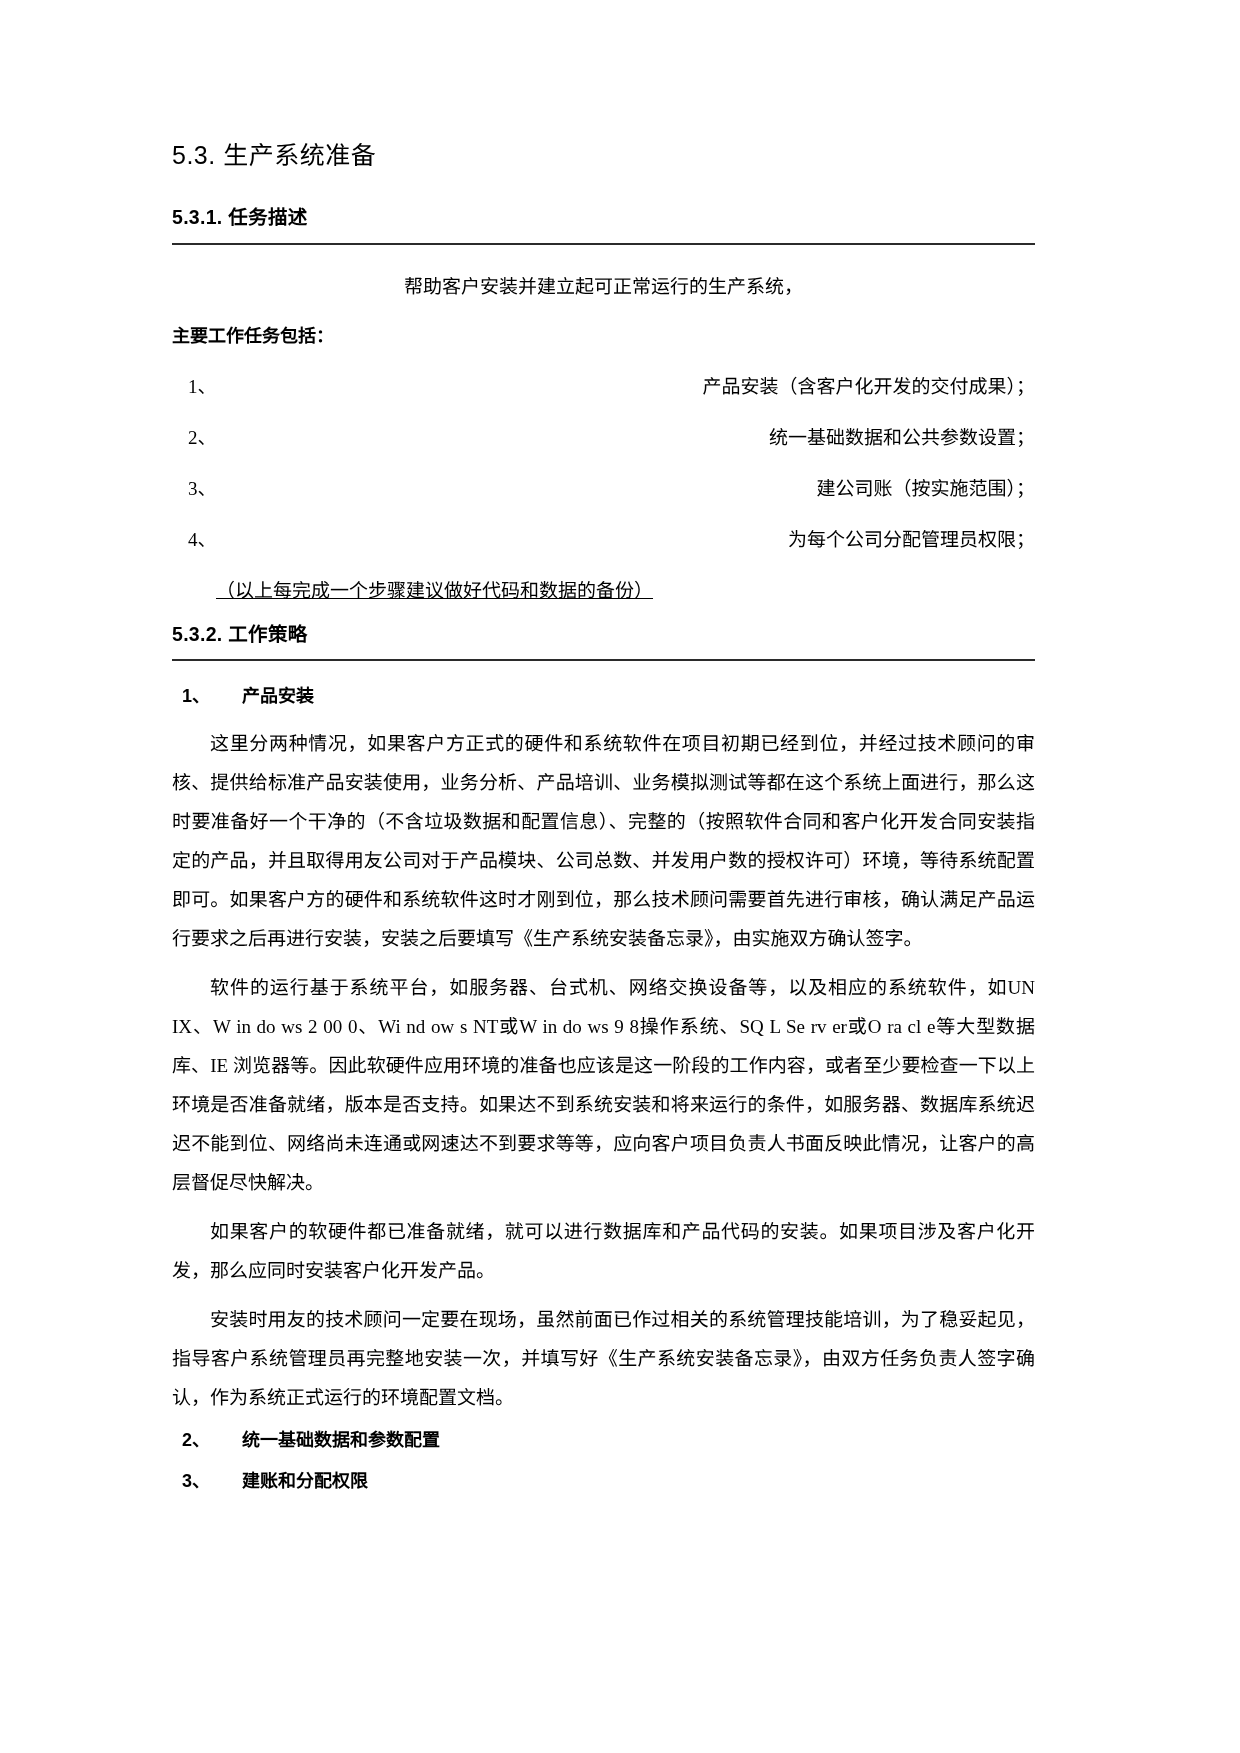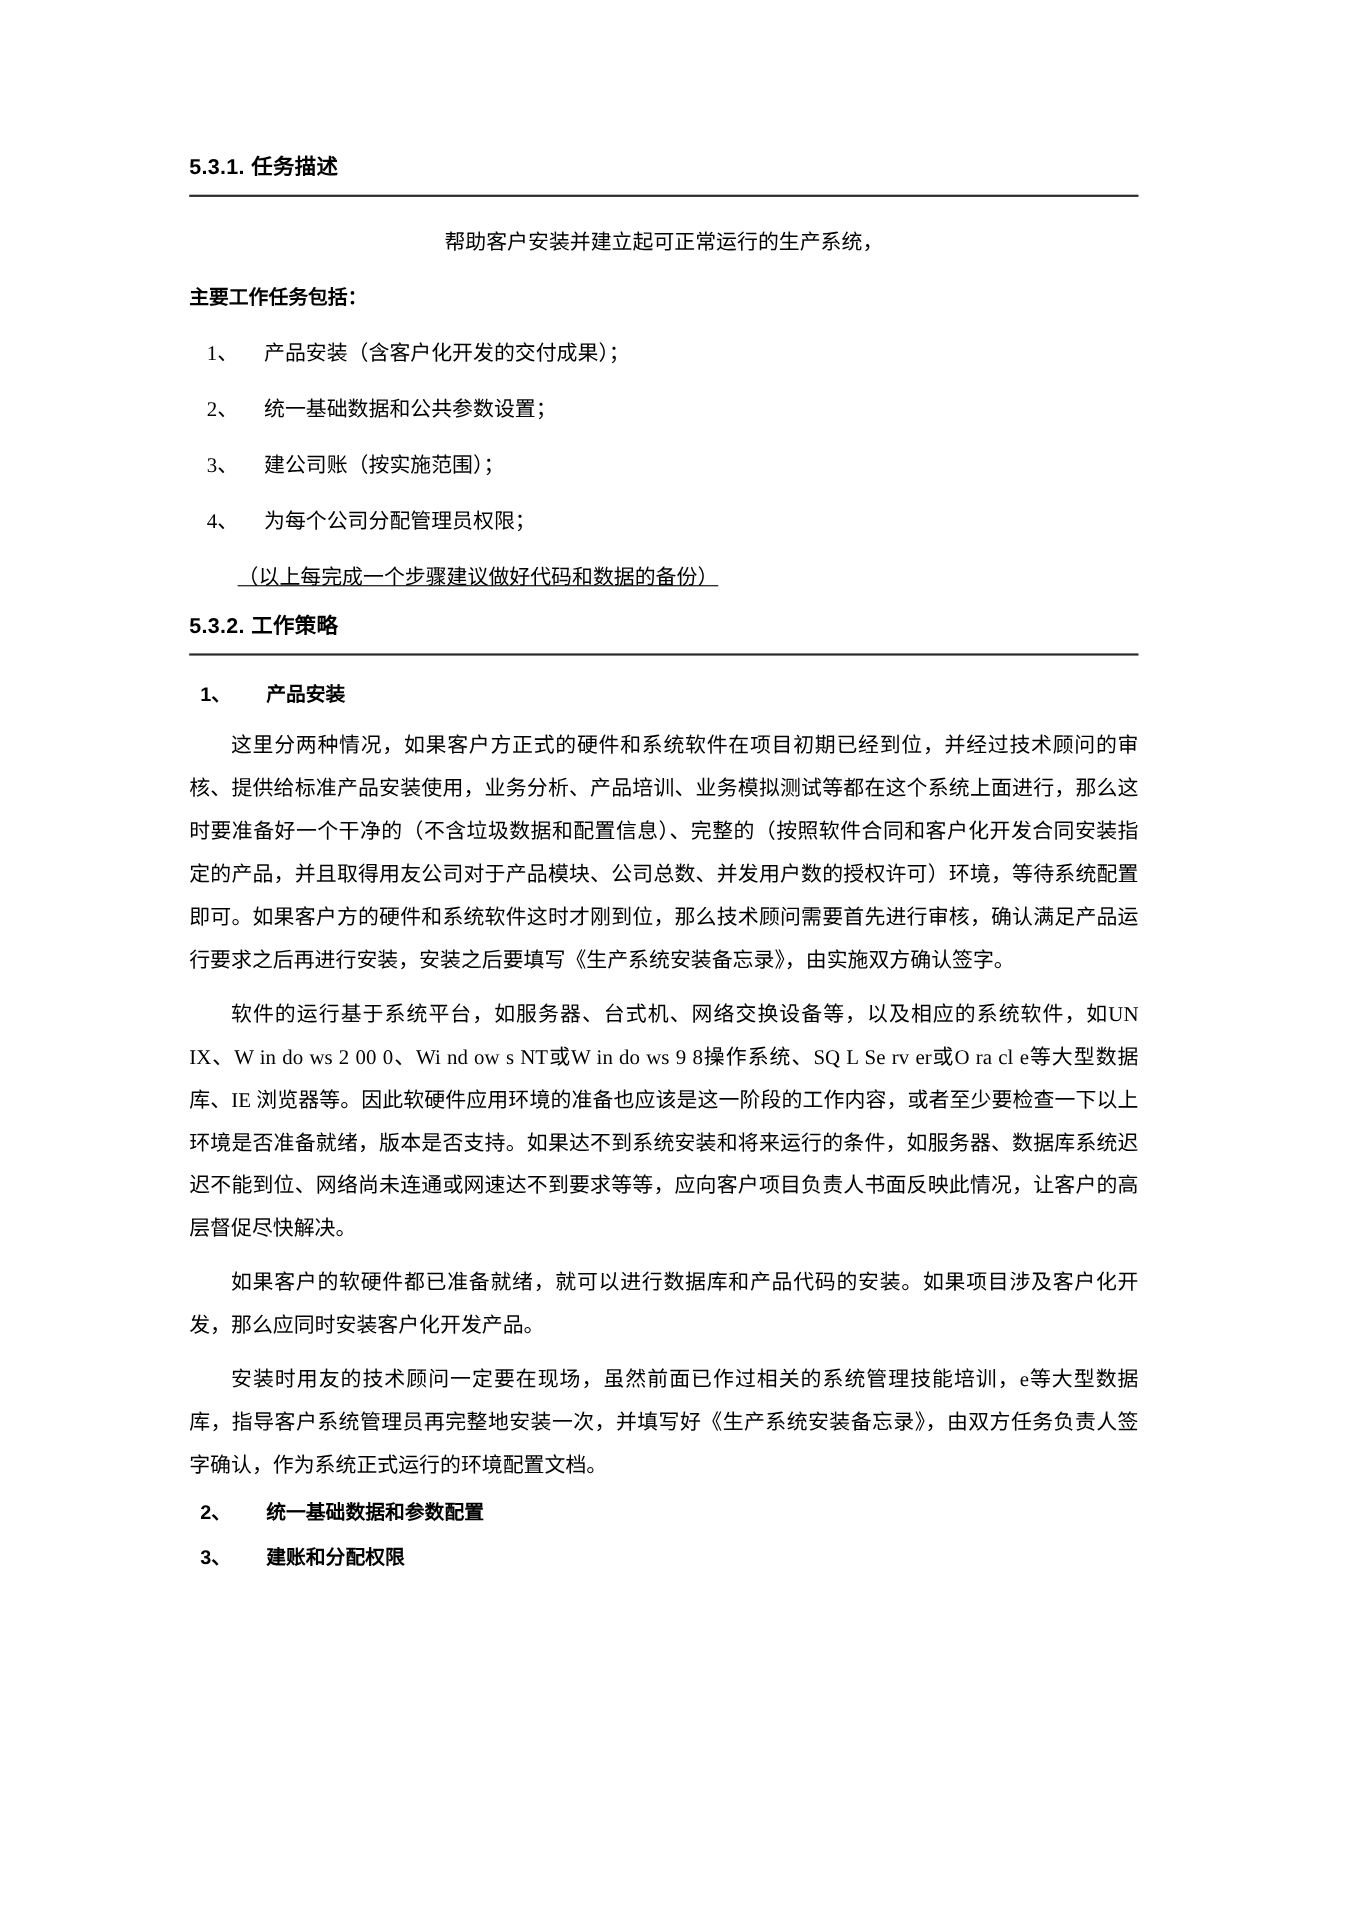--- a/index.html
+++ b/index.html
@@ -90,20 +90,21 @@
     margin: 0 0 12px 0;
   }
   .numlist li .num {
     width: 68px;
     flex: 0 0 68px;
     padding-left: 16px;
     box-sizing: border-box;
   }
   .numlist li .txt {
     flex: 1 1 auto;
+    text-align: right;
   }
 
   .paren-note {
     font-size: 19px;
     line-height: 39px;
     margin: 0 0 12px 0;
     padding-left: 44px;
     text-decoration: underline;
   }
 
@@ -123,20 +124,21 @@
     box-sizing: border-box;
   }
   .strat-head .txt { flex: 1 1 auto; }
 </style>
 </head>
 <body>
 
 <div class="page">
   <div class="content">
 
+    <h2 class="h2">5.3. 生产系统准备</h2>
 
     <div class="h3-wrap">
       <div class="h3">5.3.1. 任务描述</div>
     </div>
 
     <p class="lead">帮助客户安装并建立起可正常运行的生产系统，</p>
 
     <p class="subhead">主要工作任务包括：</p>
 
     <ul class="numlist">
@@ -165,21 +167,21 @@
     </div>
 
     <div class="strat-head">
       <span class="num">1、</span>
       <span class="txt">产品安装</span>
     </div>
 
     <p class="body indent">这里分两种情况，如果客户方正式的硬件和系统软件在项目初期已经到位，并经过技术顾问的审核、提供给标准产品安装使用，业务分析、产品培训、业务模拟测试等都在这个系统上面进行，那么这时要准备好一个干净的（不含垃圾数据和配置信息）、完整的（按照软件合同和客户化开发合同安装指定的产品，并且取得用友公司对于产品模块、公司总数、并发用户数的授权许可）环境，等待系统配置即可。如果客户方的硬件和系统软件这时才刚到位，那么技术顾问需要首先进行审核，确认满足产品运行要求之后再进行安装，安装之后要填写《生产系统安装备忘录》，由实施双方确认签字。</p>
     <p class="body indent">软件的运行基于系统平台，如服务器、台式机、网络交换设备等，以及相应的系统软件，如UN IX、W in do ws 2 00 0、Wi nd ow s NT或W in do ws 9 8操作系统、SQ L Se rv er或O ra cl e等大型数据库、IE 浏览器等。因此软硬件应用环境的准备也应该是这一阶段的工作内容，或者至少要检查一下以上环境是否准备就绪，版本是否支持。如果达不到系统安装和将来运行的条件，如服务器、数据库系统迟迟不能到位、网络尚未连通或网速达不到要求等等，应向客户项目负责人书面反映此情况，让客户的高层督促尽快解决。</p>
     <p class="body indent">如果客户的软硬件都已准备就绪，就可以进行数据库和产品代码的安装。如果项目涉及客户化开发，那么应同时安装客户化开发产品。</p>
-    <p class="body indent">安装时用友的技术顾问一定要在现场，虽然前面已作过相关的系统管理技能培训，e等大型数据库，指导客户系统管理员再完整地安装一次，并填写好《生产系统安装备忘录》，由双方任务负责人签字确认，作为系统正式运行的环境配置文档。</p>
+    <p class="body indent">安装时用友的技术顾问一定要在现场，虽然前面已作过相关的系统管理技能培训，为了稳妥起见，指导客户系统管理员再完整地安装一次，并填写好《生产系统安装备忘录》，由双方任务负责人签字确认，作为系统正式运行的环境配置文档。</p>
 
     <div class="strat-head">
       <span class="num">2、</span>
       <span class="txt">统一基础数据和参数配置</span>
     </div>
 
 
     <div class="strat-head">
       <span class="num">3、</span>
       <span class="txt">建账和分配权限</span>

